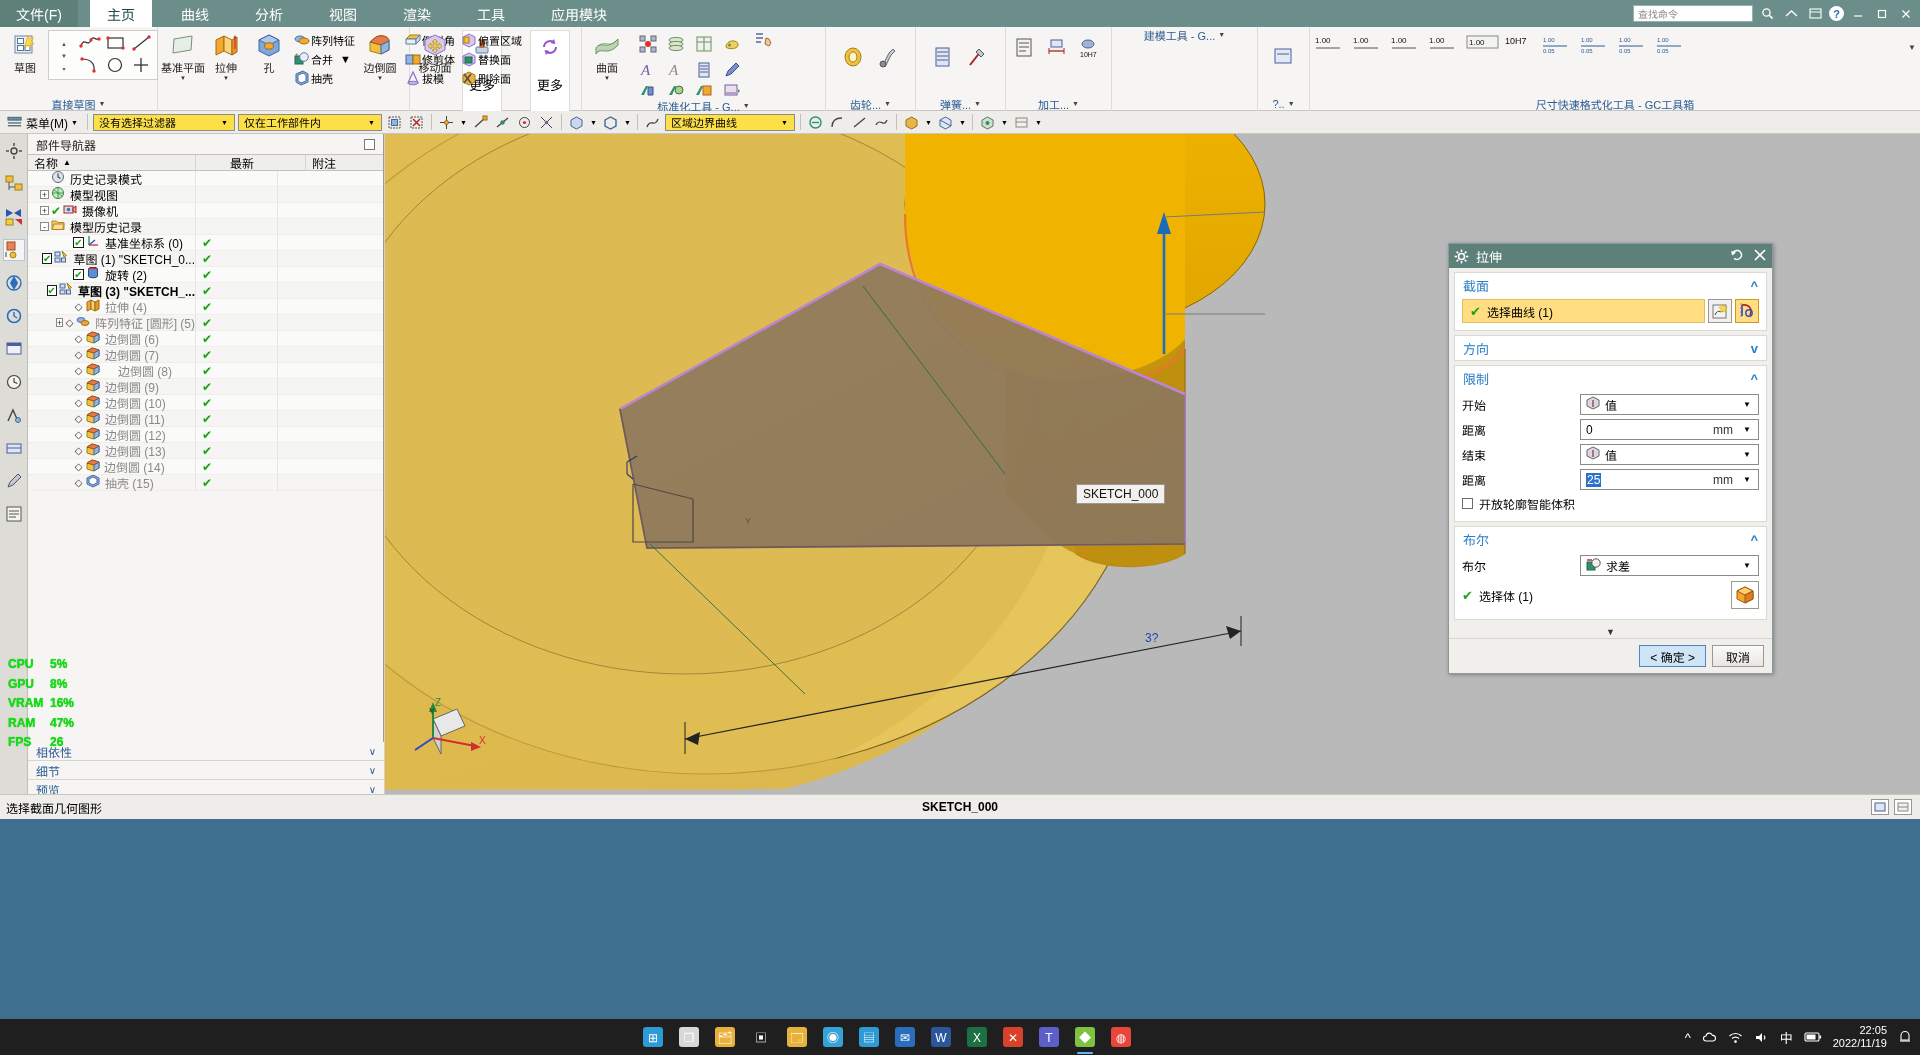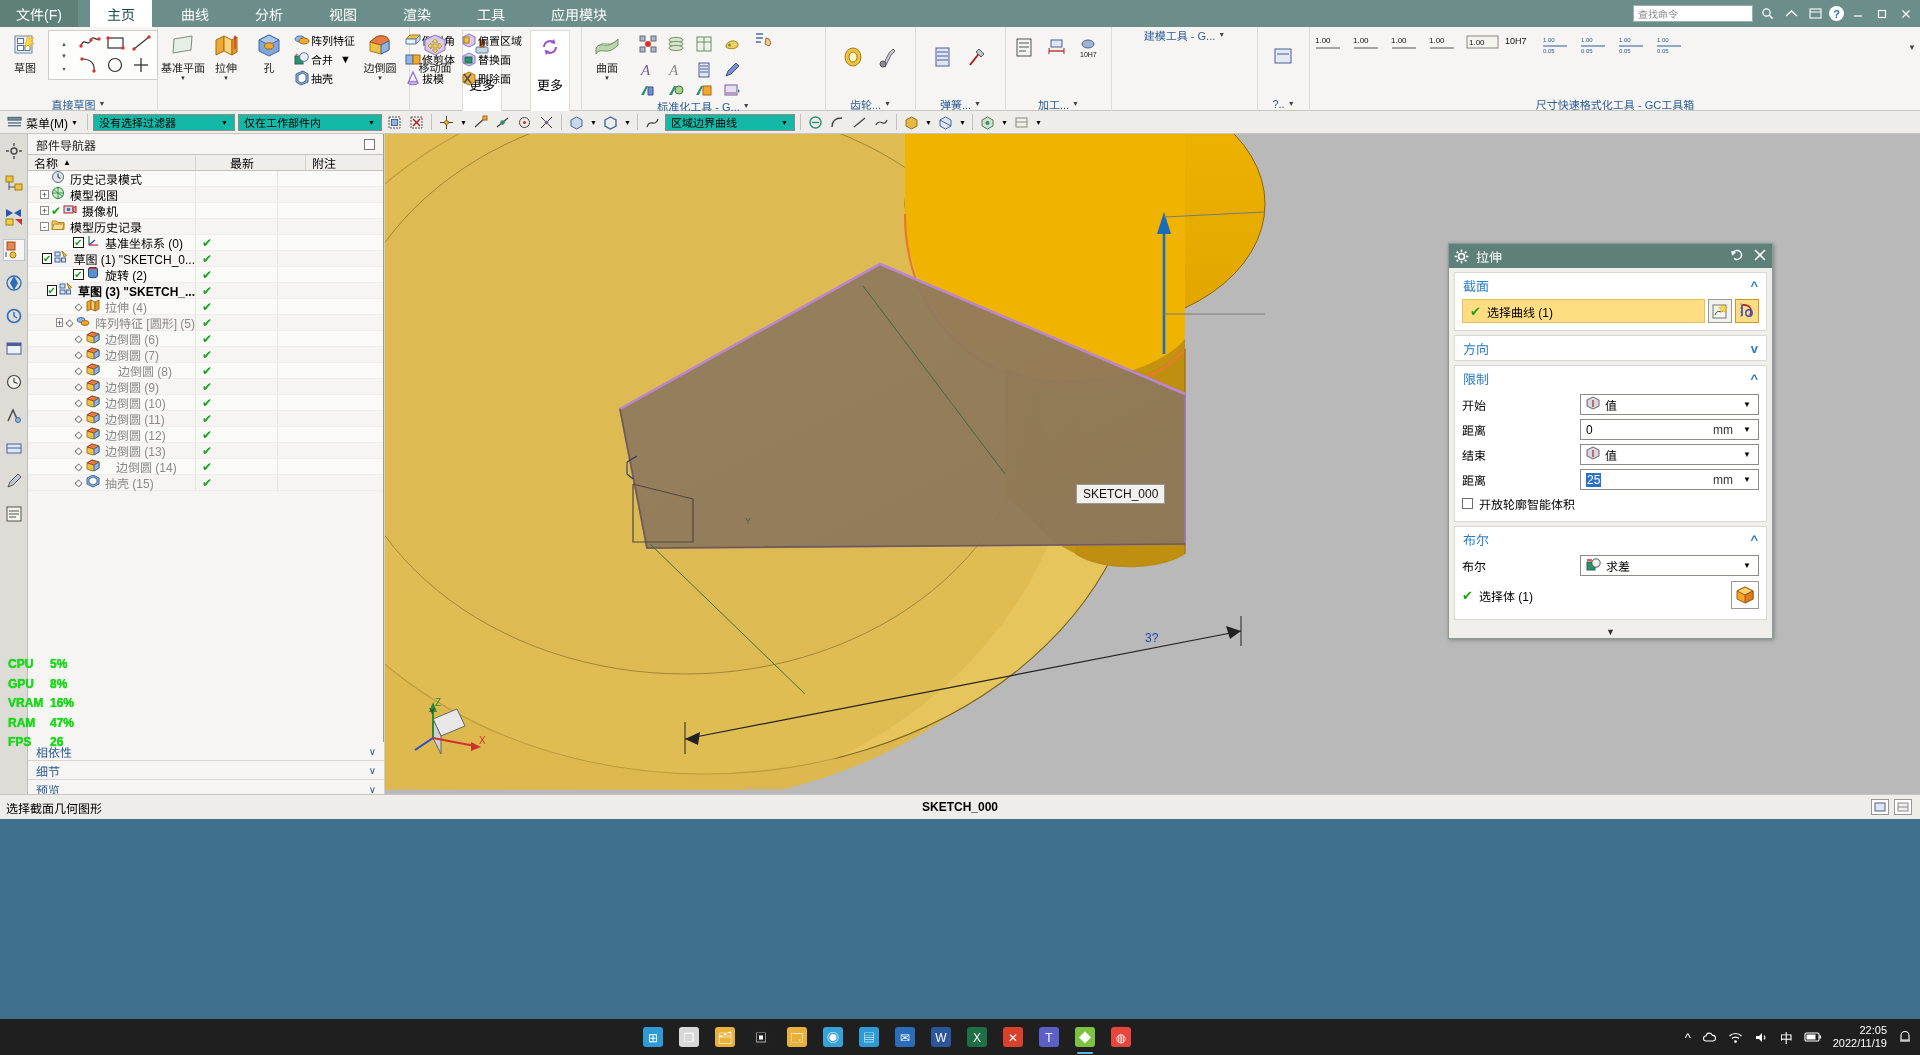--- a/index.html
+++ b/index.html
@@ -86,21 +86,21 @@
     padding:3px 6px; gap:15px;text-align:center;}
 
   
   .selbar {
     position:absolute; left:0; top:111px; width:1920px; height:23px;
     background:#eeedea; border-bottom:1px solid #c8c6c2;
     display:flex; align-items:center; gap:3px; padding:0 3px;
   }
   .selbar .menu-m { display:flex;align-items:center;gap:3px;font-size:12px;padding:0 4px;}
   .combo {
-    background:#14b8a6; border:1px solid #8d8b86; height:17px;
+    background:#fde047; border:1px solid #8d8b86; height:17px;
     display:flex; align-items:center; font-size:11px; padding:0 2px 0 5px;
   }
   .combo .cv { margin-left:auto; font-size:7px; padding:0 4px; }
   .sb-icon { width:19px;height:19px; display:flex;align-items:center;justify-content:center;}
   .sb-sep { width:1px; height:16px; background:#c3c1bc; margin:0 2px; }
 
   
   .resbar {
     position:absolute; left:0; top:134px; width:28px; height:660px;
     background:#dedcd7; border-right:1px solid #bfbdb8;
@@ -1262,21 +1262,21 @@
         <div class="trow">
           <div class="tname">
             <span style="display: inline-block; width: 30px;"></span>
             <span class="dots"></span>
             <span class="dia">◇</span>
             <span class="ico"><svg width="14" height="14" viewBox="0 0 14 14">
                 <polygon points="1,5 6,2 13,4 13,10 7,13 1,11" fill="#f0c040" stroke="#a08014"></polygon>
                 <polygon points="1,5 6,2 13,4 8,7" fill="#e87a4a" stroke="#a0501a"></polygon>
                 <polygon points="8,7 13,4 13,10 8,13" fill="#8fb6e0" stroke="#44679c"></polygon>
               </svg></span>
-            <span class="grey" style="margin-left: 14px;">边倒圆 (14)</span>
+            <span class="grey" style="margin-left: 2px;">边倒圆 (14)</span>
           </div>
           <div class="tlatest">✔</div>
           <div class="tnote"></div>
         </div>
         <div class="trow">
           <div class="tname">
             <span style="display: inline-block; width: 30px;"></span>
             <span class="dots"></span>
             <span class="dia">◇</span>
             <span class="ico"><svg width="14" height="14" viewBox="0 0 14 14">
@@ -1551,20 +1551,24 @@
                 <polygon points="2,6 10,2 18,6 18,14 10,18 2,14" fill="#f0a830" stroke="#a05a10"></polygon>
                 <polygon points="2,6 10,2 18,6 10,10" fill="#ffd070" stroke="#a05a10"></polygon>
                 <polygon points="10,10 18,6 18,14 10,18" fill="#e07a20" stroke="#a05a10"></polygon>
               </svg>
           </span>
         </div>
       </div>
     </div>
 
     <div class="dlg-more">▼</div>
+    <div class="dlg-foot">
+      <div class="btn pri">&lt; 确定 &gt;</div>
+      <div class="btn">取消</div>
+    </div>
   </div>
 
   <div class="status">
     <div class="left">选择截面几何图形</div>
     <div class="center">SKETCH_000</div>
     <div class="right">
       <div class="stbox">
           <svg width="12" height="10" viewBox="0 0 12 10">
             <rect x="1" y="1" width="10" height="8" fill="#dfe6f2" stroke="#4a5f9c"></rect>
           </svg>

